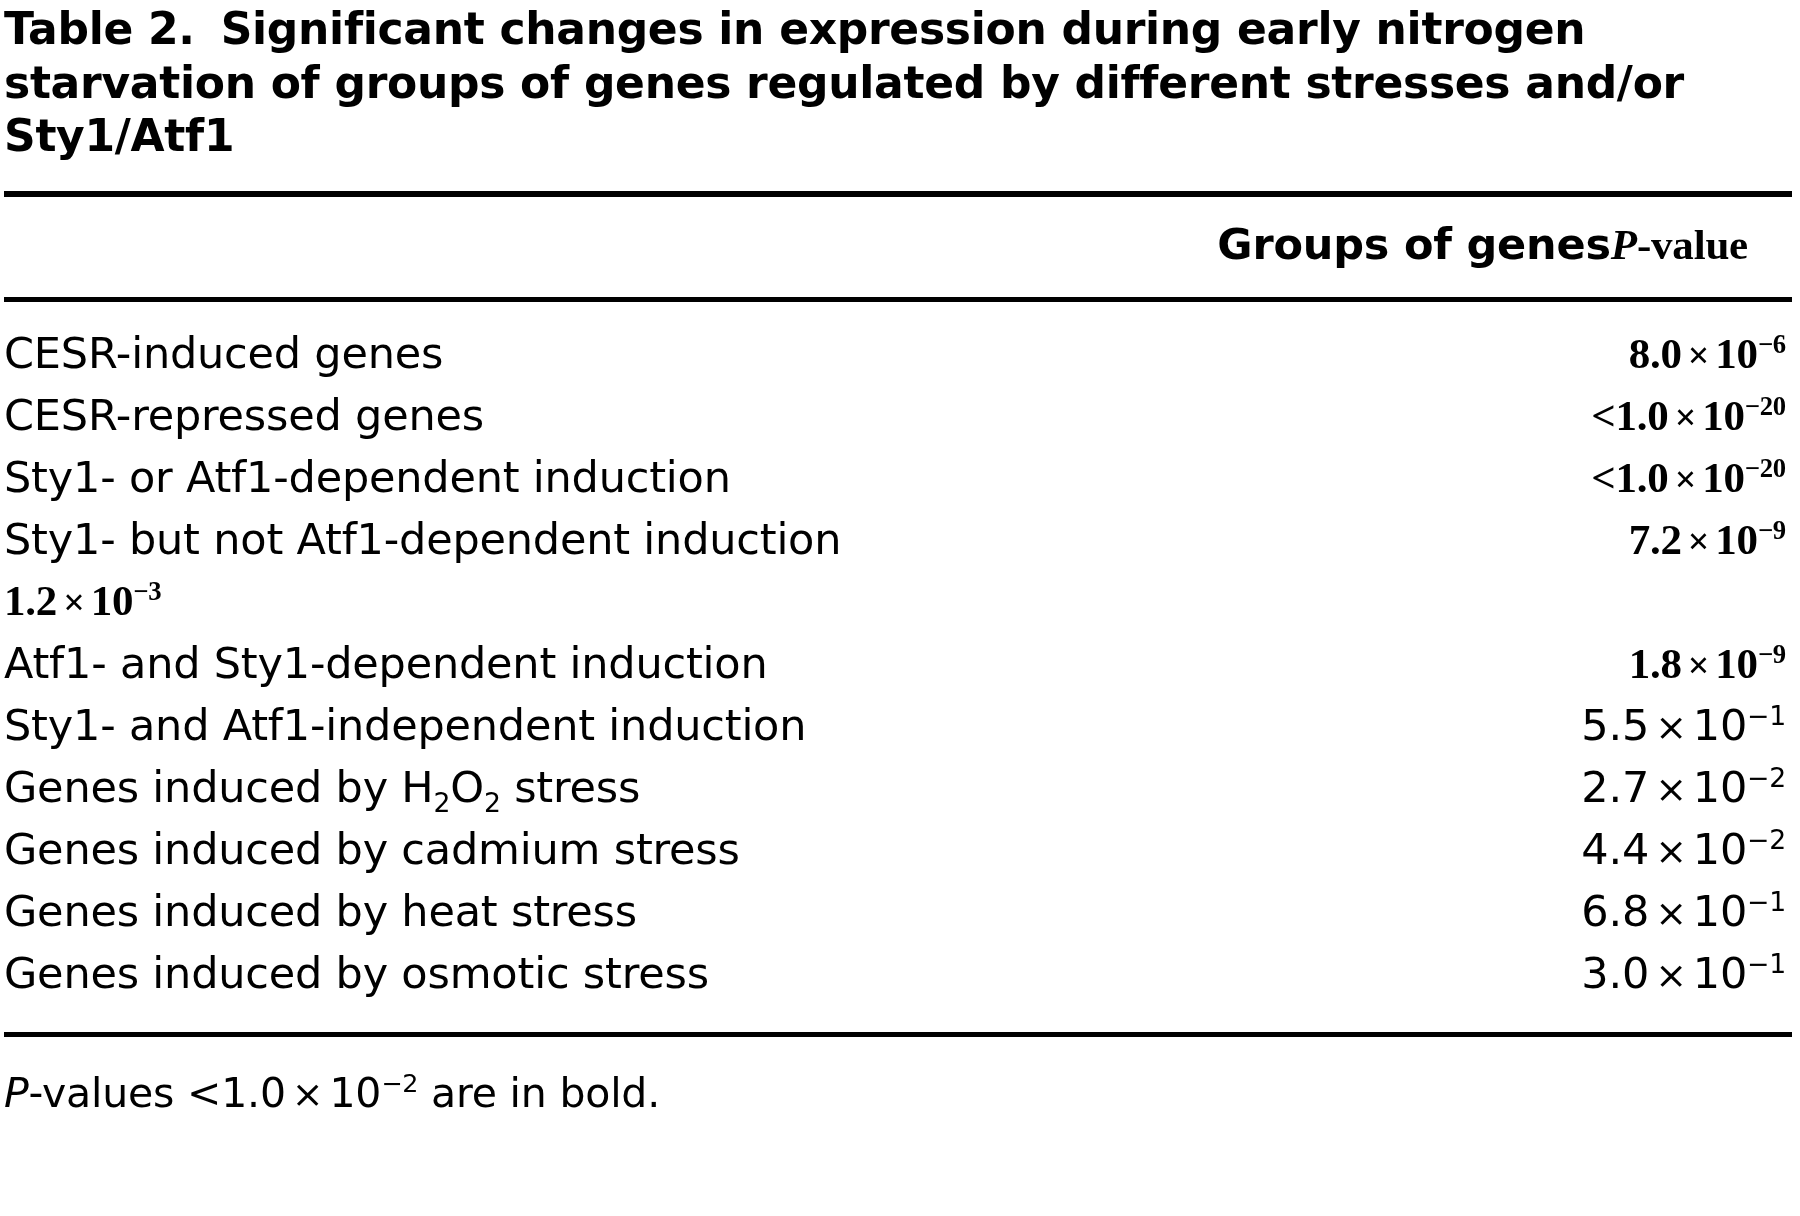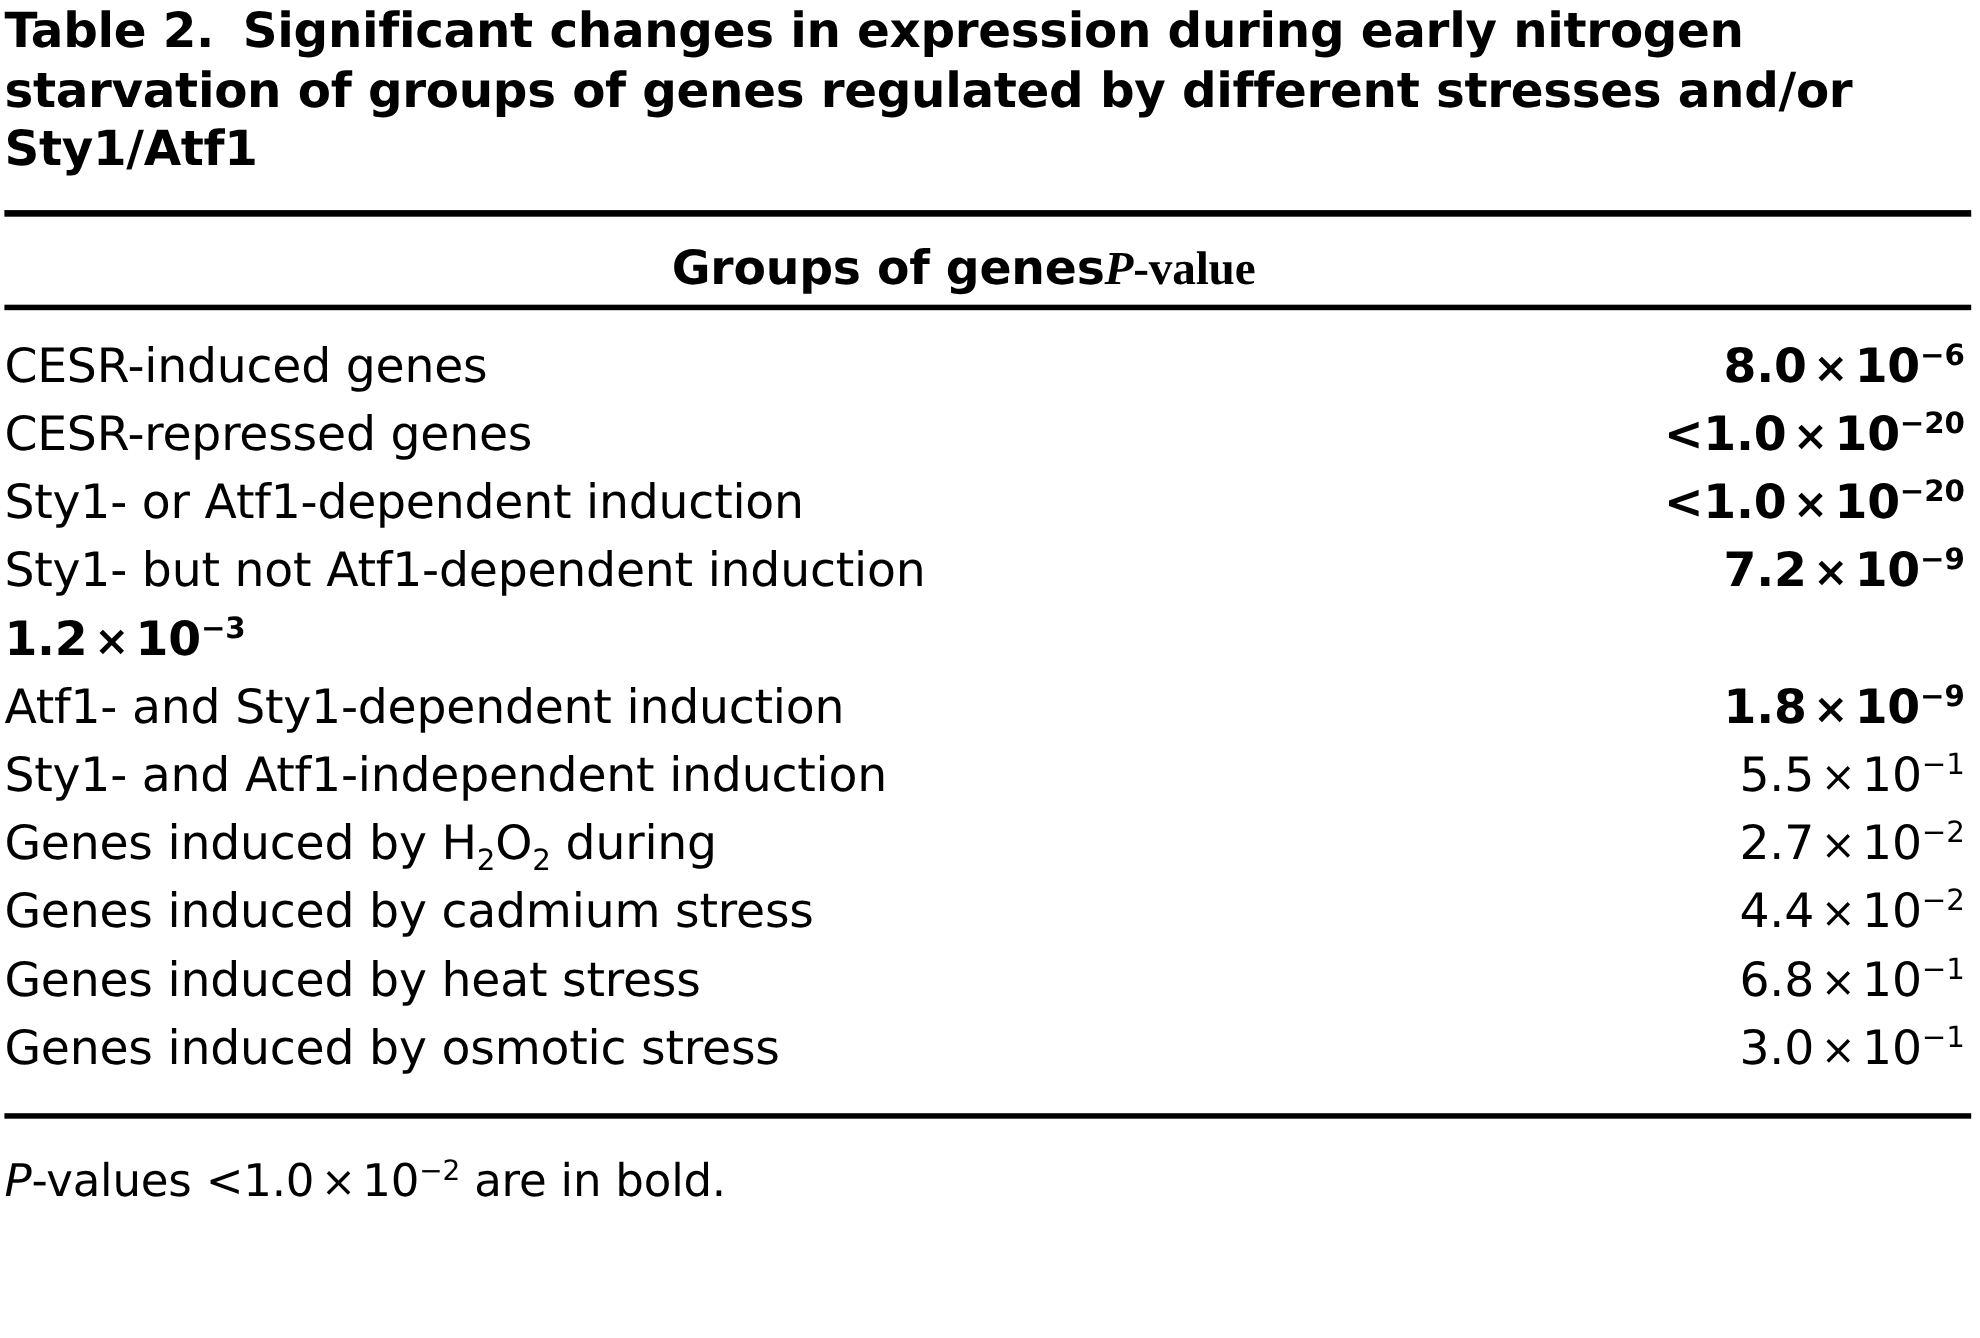--- a/index.html
+++ b/index.html
@@ -44,22 +44,22 @@
   .rule-mid {
     border-top: 5px solid #000;
   }
   .rule-bottom {
     border-top: 5px solid #000;
   }
   
   .thead-row {
     display: flex;
     align-items: baseline;
-    justify-content: center;
-    padding: 22px 0 8px 0;
+    justify-content: flex-end;
+    padding: 22px 0 28px 0;
   }
   .th-left {
     font-size: 43px;
     font-weight: bold;
     letter-spacing: -0.2px;
   }
   .th-right {
     font-size: 43px;
     font-weight: bold;
     letter-spacing: -0.2px;
@@ -87,20 +87,21 @@
   }
   .td-value {
     font-size: 43px;
     letter-spacing: -0.2px;
     white-space: nowrap;
     text-align: right;
     padding-right: 6px;
   }
   .td-value.bold {
     font-weight: bold;
+    font-family: Liberation Serif, serif;
   }
   .times {
     padding: 0 6px;
     font-size: 38px;
   }
   sup {
     font-size: 0.62em;
     vertical-align: super;
     line-height: 0;
   }
@@ -167,21 +168,21 @@
       <div class="td-label">Atf1- and Sty1-dependent induction</div>
       <div class="td-value bold"><span></span><span>1.8</span><span class="times">×</span><span>10</span><sup>−9</sup></div>
     </div>
 
     <div class="trow">
       <div class="td-label">Sty1- and Atf1-independent induction</div>
       <div class="td-value"><span></span><span>5.5</span><span class="times">×</span><span>10</span><sup>−1</sup></div>
     </div>
 
     <div class="trow">
-      <div class="td-label"><span>Genes induced by H</span><sub>2</sub><span>O</span><sub>2</sub><span> during</span></div>
+      <div class="td-label"><span>Genes induced by H</span><sub>2</sub><span>O</span><sub>2</sub><span> stress</span></div>
       <div class="td-value"><span></span><span>2.7</span><span class="times">×</span><span>10</span><sup>−2</sup></div>
     </div>
 
     <div class="trow">
       <div class="td-label">Genes induced by cadmium stress</div>
       <div class="td-value"><span></span><span>4.4</span><span class="times">×</span><span>10</span><sup>−2</sup></div>
     </div>
 
     <div class="trow">
       <div class="td-label">Genes induced by heat stress</div>

